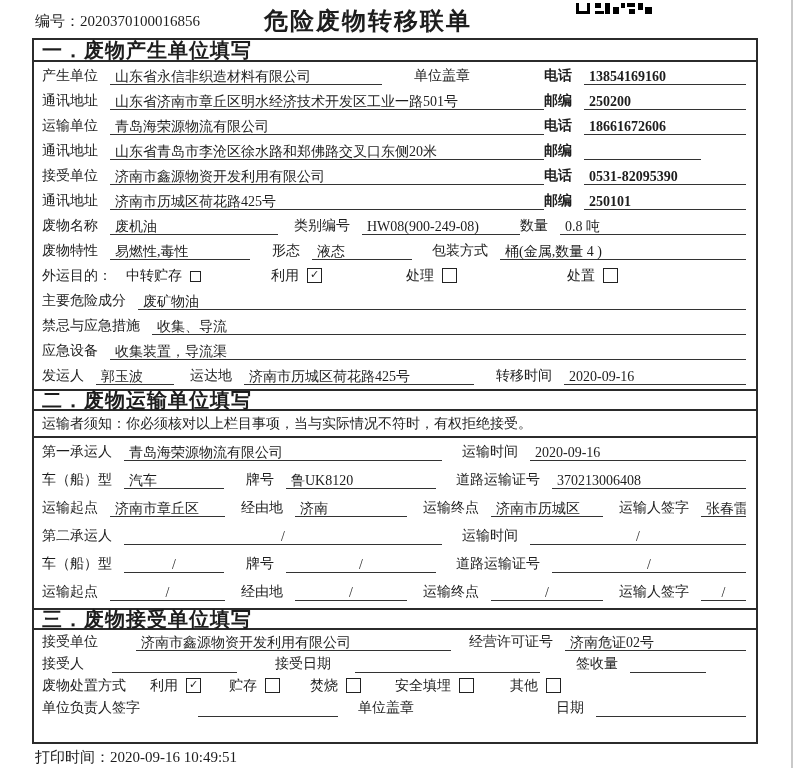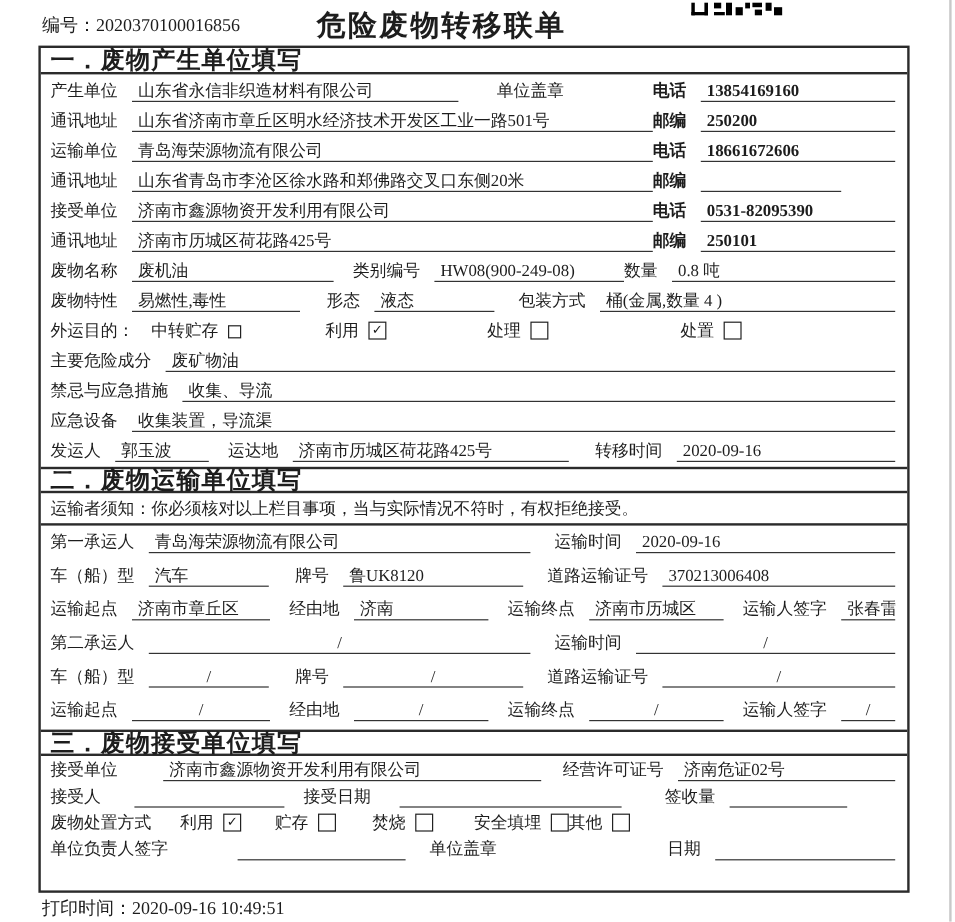--- a/index.html
+++ b/index.html
@@ -263,37 +263,37 @@
       <div class="row">
         <span class="lbl">接受单位</span>
         <span class="uf" style="width:315px;margin-left:26px">济南市鑫源物资开发利用有限公司</span>
         <span class="lbl" style="margin-left:18px">经营许可证号</span>
         <span class="uf fl">济南危证02号</span>
       </div>
 
       <div class="row">
         <span class="lbl">接受人</span>
         <span class="uf" style="width:125px;margin-left:16px"></span>
-        <span class="lbl" style="margin-left:16px">接受日期</span>
+        <span class="lbl" style="margin-left:38px">接受日期</span>
         <span class="uf" style="width:185px;margin-left:12px"></span>
         <span class="lbl" style="margin-left:36px">签收量</span>
         <span class="uf fl" style="margin-right:40px"></span>
       </div>
 
       <div class="row">
         <span class="lbl" style="margin-right:24px">废物处置方式</span>
         <span class="opt">利用</span>
         <span class="cb">✓</span>
         <span class="opt" style="margin-left:28px">贮存</span>
         <span class="cb"></span>
         <span class="opt" style="margin-left:30px">焚烧</span>
         <span class="cb"></span>
         <span class="opt" style="margin-left:34px">安全填埋</span>
         <span class="cb"></span>
-        <span class="opt" style="">其他</span>
+        <span class="opt" style="margin-left:36px">其他</span>
         <span class="cb"></span>
       </div>
 
       <div class="row">
         <span class="lbl">单位负责人签字</span>
         <span class="uf" style="width:140px;margin-left:46px"></span>
         <span class="lbl" style="margin-left:20px">单位盖章</span>
         <span class="lbl" style="margin-left:130px">日期</span>
         <span class="uf fl"></span>
       </div>

